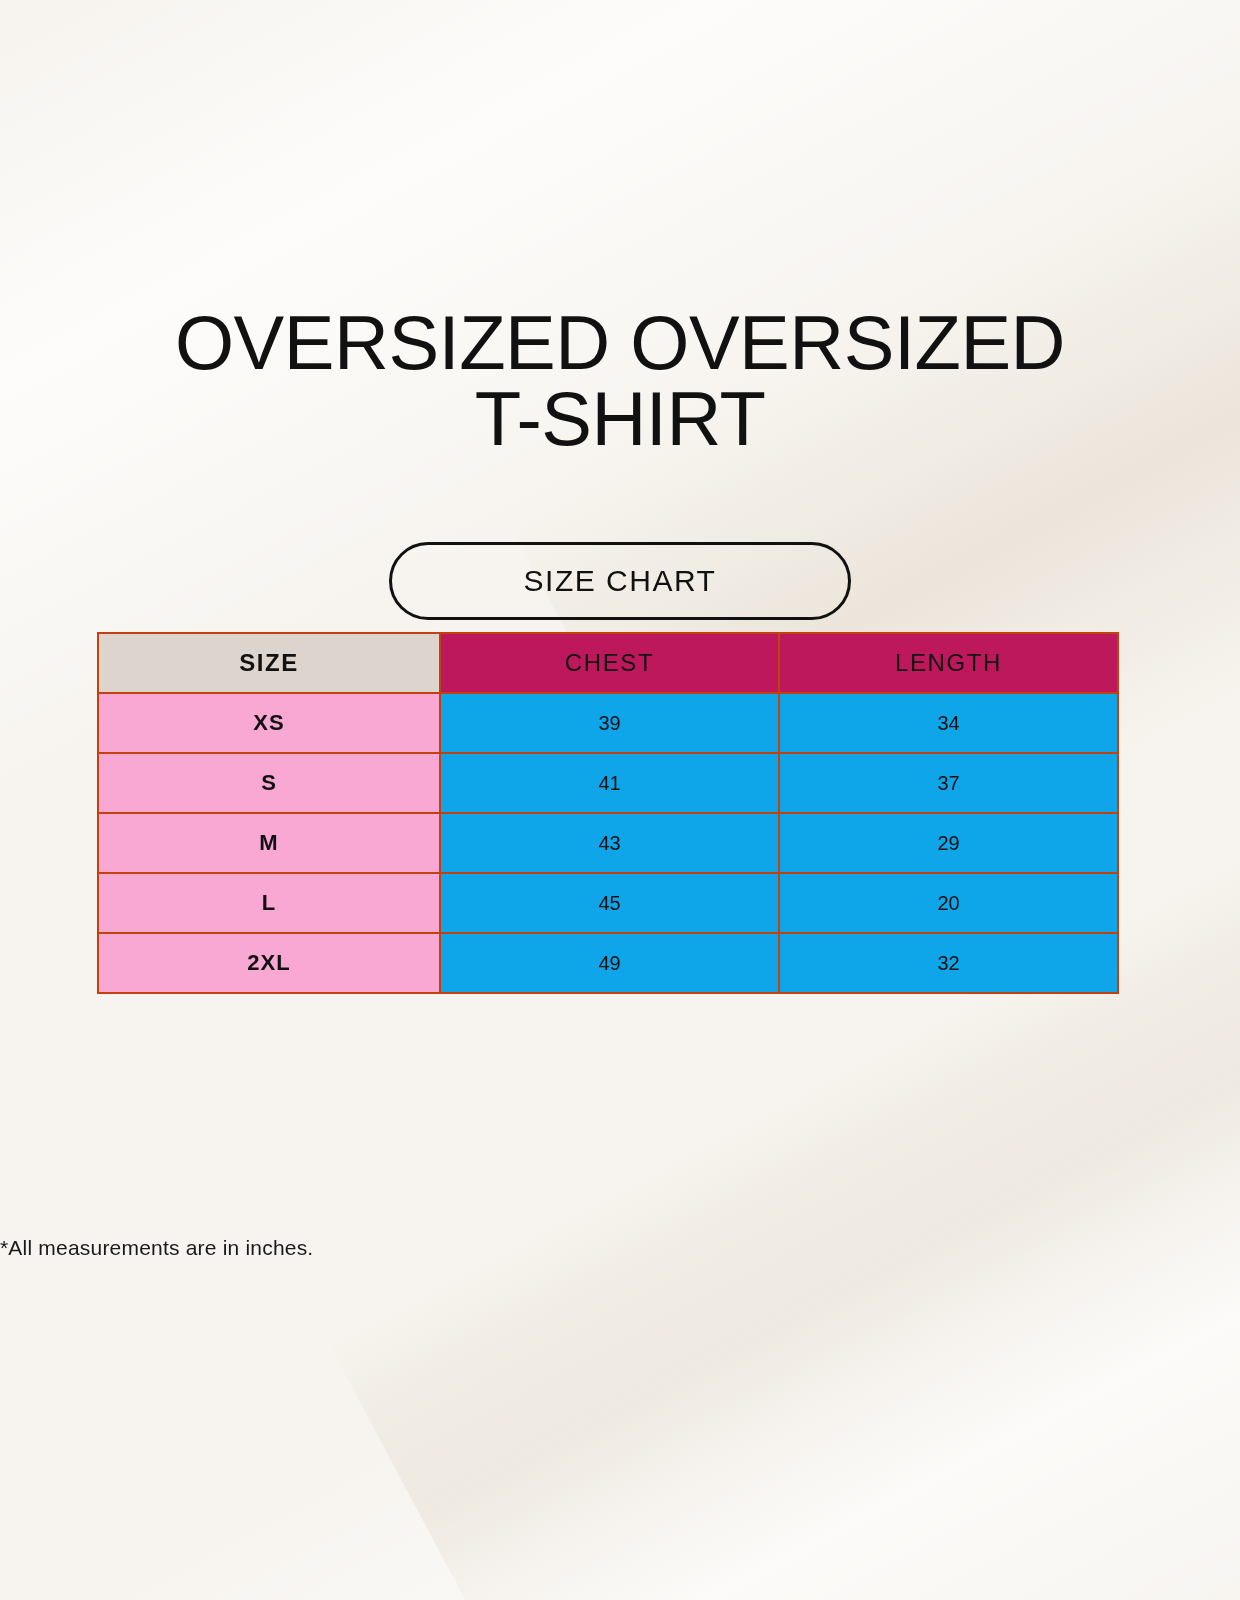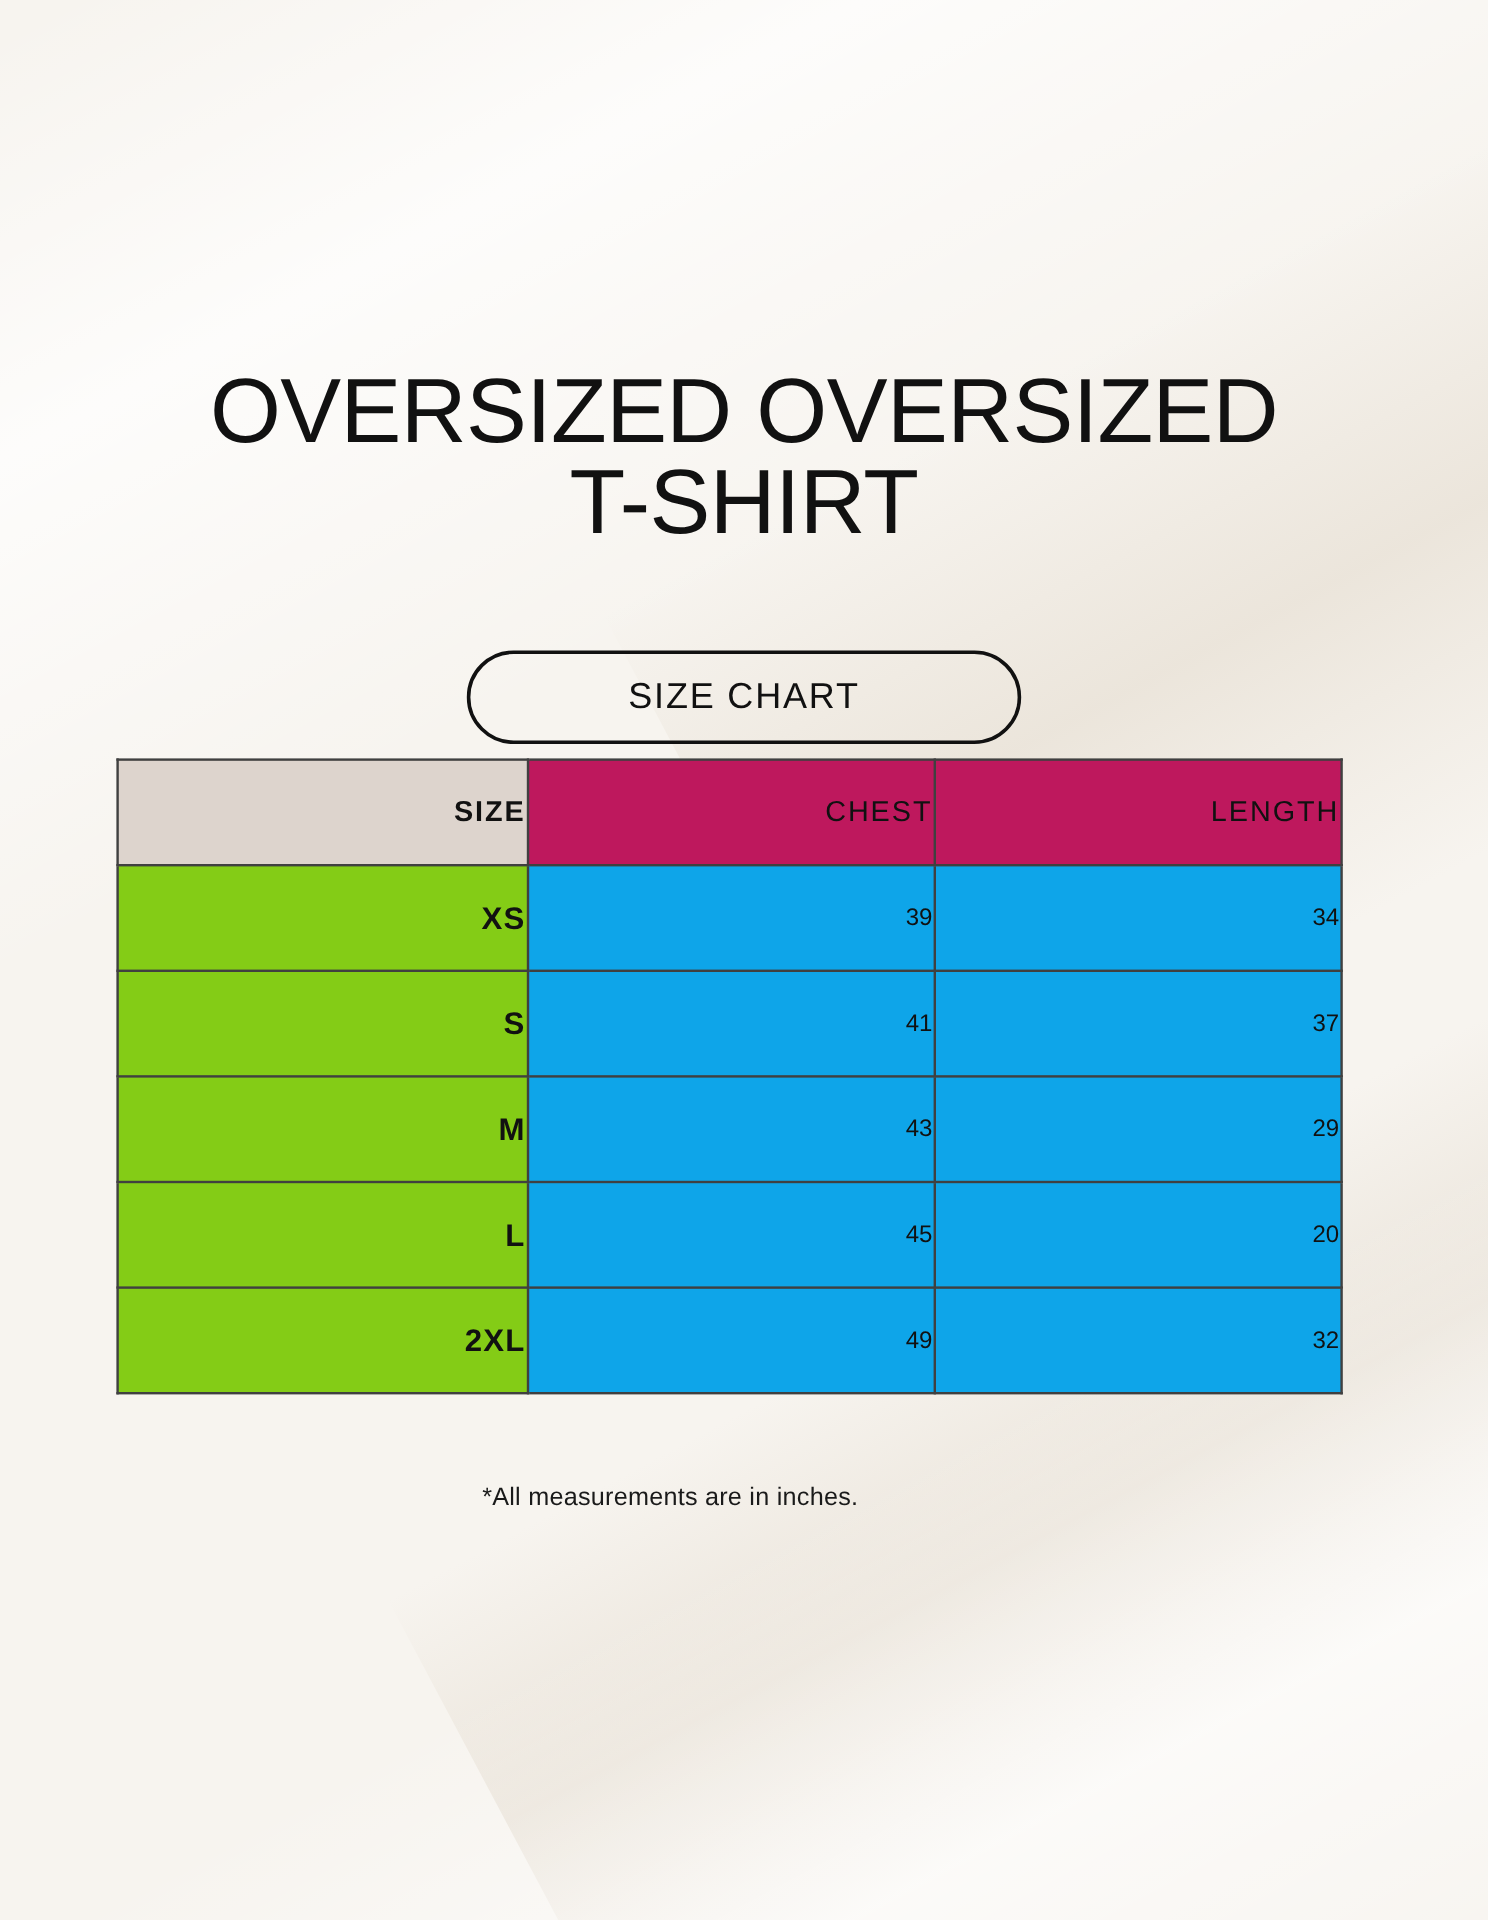--- a/index.html
+++ b/index.html
@@ -110,23 +110,23 @@
     left: 97px;
     width: 1020px;
   }
   table.size-table {
     border-collapse: collapse;
     width: 1020px;
     table-layout: fixed;
   }
   table.size-table th,
   table.size-table td {
-    border: 2px solid #404040;
-    height: 88px;
-    text-align: right;
+    border: 2px solid #c2410c;
+    height: 60px;
+    text-align: center;
     vertical-align: middle;
     box-sizing: border-box;
   }
   col.c-size { width: 342px; }
   col.c-chest { width: 339px; }
   col.c-length { width: 339px; }
 
   th.h-size {
     background: #ddd4cd;
     font-size: 24px;
@@ -135,39 +135,39 @@
     color: #111111;
   }
   th.h-meas {
     background: #be185d;
     font-size: 24px;
     letter-spacing: 1.6px;
     font-weight: normal;
     color: #111111;
   }
   td.size-cell {
-    background: #84cc16;
-    font-size: 26px;
+    background: #f9a8d4;
+    font-size: 22px;
     font-weight: bold;
     letter-spacing: 1px;
     color: #111111;
   }
   td.val-cell {
     background: #0ea5e9;
     font-size: 20px;
     font-weight: 400;
     color: #111111;
   }
 
   .footnote {
     position: absolute;
     top: 1236px;
     left: 0;
     width: 1117px;
-    text-align: center;
+    text-align: left;
     font-size: 21px;
     color: #1a1a1a;
     letter-spacing: 0.2px;
   }
 </style>
 </head>
 <body>
 
 <div class="bg-sheen-1"></div>
 <div class="bg-sheen-2"></div>

